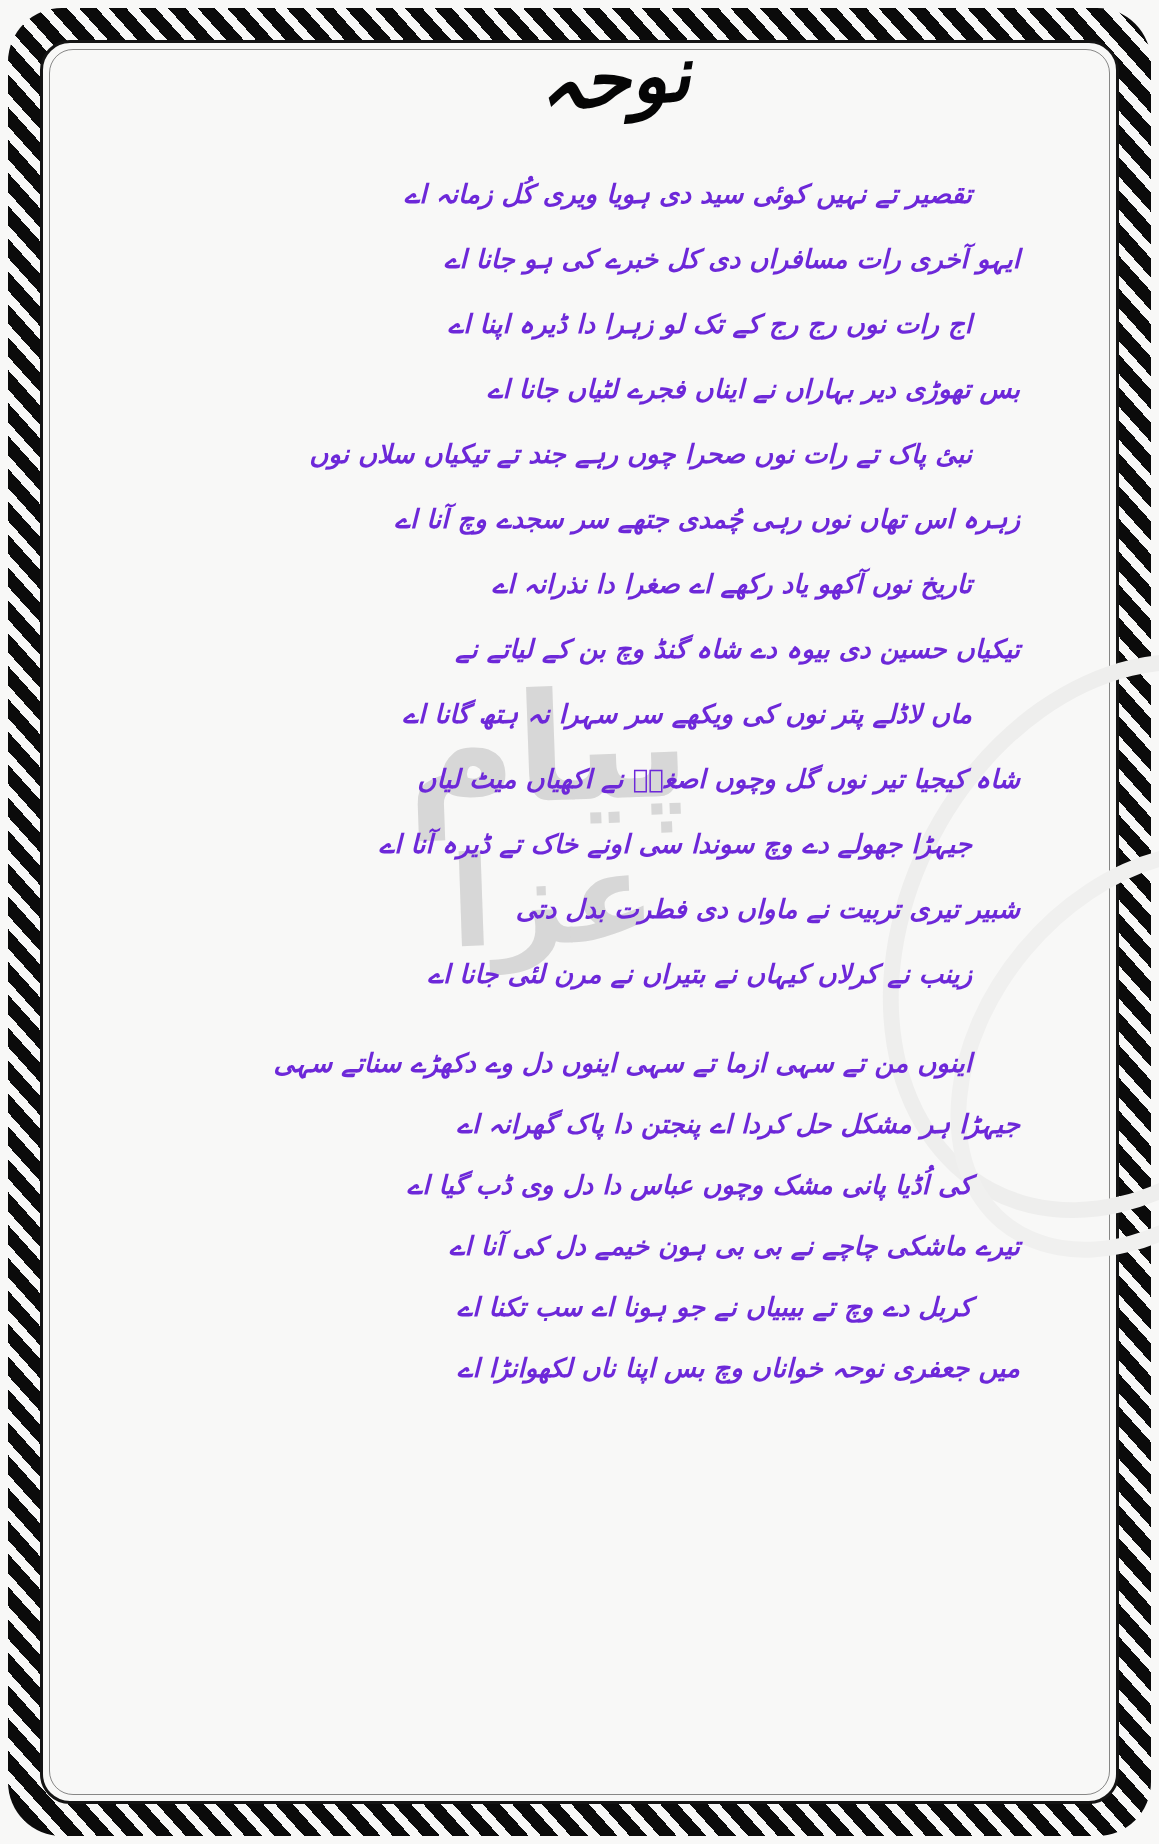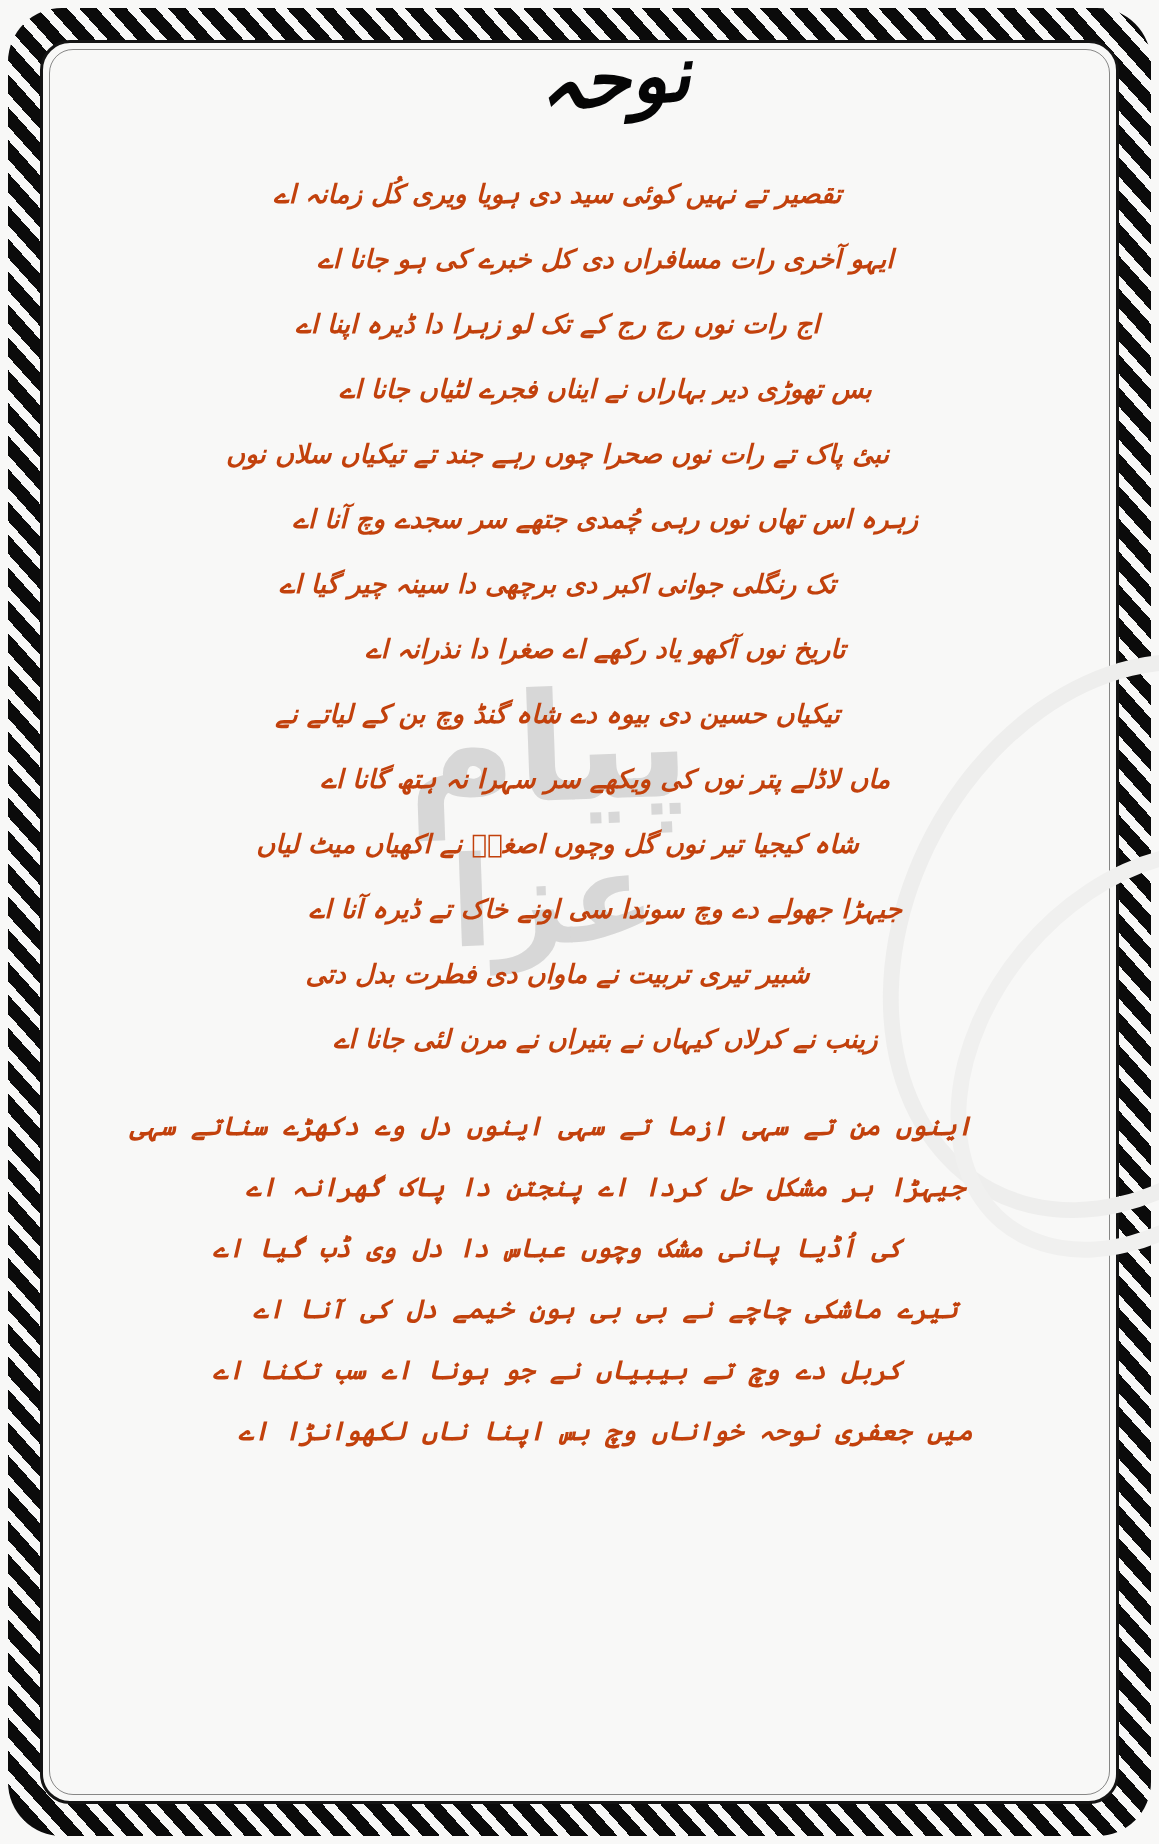--- a/index.html
+++ b/index.html
@@ -79,28 +79,27 @@
     position: absolute;
     top: 162px;
     left: 165px;
     right: 165px;
     z-index: 2;
     direction: rtl;
   }
   .line {
     height: 65px;
     line-height: 65px;
-    text-align: center;
     white-space: nowrap;
     font-size: 26px;
     font-weight: bold;
     font-style: italic;
-    color: #c2410c;
+    color: #6d28d9;
   }
-  .stanza-2 .line { height: 61px; line-height: 61px; font-family: Liberation Mono, monospace; }
+  .stanza-2 .line { height: 61px; line-height: 61px; }
   .stanza .line:nth-child(odd)  { transform: translateX(-22px); } 
   .stanza .line:nth-child(even) { transform: translateX(26px); }
   .stanza-2 { margin-top: 26px; }
 </style>
 </head>
 <body>
 
 <div class="page">
 
   <div class="rope"></div>
@@ -118,21 +117,20 @@
   <h1 class="title" dir="rtl">نوحہ</h1>
 
   <div class="poem">
     <div class="stanza stanza-1">
       <div class="line">تقصیر تے نہیں کوئی سید دی ہویا ویری کُل زمانہ اے</div>
       <div class="line">ایہو آخری رات مسافراں دی کل خبرے کی ہو جانا اے</div>
       <div class="line">اج رات نوں رج رج کے تک لو زہرا دا ڈیرہ اپنا اے</div>
       <div class="line">بس تھوڑی دیر بہاراں نے ایناں فجرے لٹیاں جانا اے</div>
       <div class="line">نبیٔ پاک تے رات نوں صحرا چوں رہے جند تے تیکیاں سلاں نوں</div>
       <div class="line">زہرہ اس تھاں نوں رہی چُمدی جتھے سر سجدے وچ آنا اے</div>
-      <div class="line">تک رنگلی جوانی اکبر دی برچھی دا سینہ چیر گیا اے</div>
       <div class="line">تاریخ نوں آکھو یاد رکھے اے صغرا دا نذرانہ اے</div>
       <div class="line">تیکیاں حسین دی بیوہ دے شاہ گنڈ وچ بن کے لیاتے نے</div>
       <div class="line">ماں لاڈلے پتر نوں کی ویکھے سر سہرا نہ ہتھ گانا اے</div>
       <div class="line">شاہ کیجیا تیر نوں گل وچوں اصغرؑ نے اکھیاں میٹ لیاں</div>
       <div class="line">جیہڑا جھولے دے وچ سوندا سی اونے خاک تے ڈیرہ آنا اے</div>
       <div class="line">شبیر تیری تربیت نے ماواں دی فطرت بدل دتی</div>
       <div class="line">زینب نے کرلاں کیہاں نے بتیراں نے مرن لئی جانا اے</div>
     </div>
     <div class="stanza stanza-2">
       <div class="line">اینوں من تے سہی ازما تے سہی اینوں دل وے دکھڑے سناتے سہی</div>

